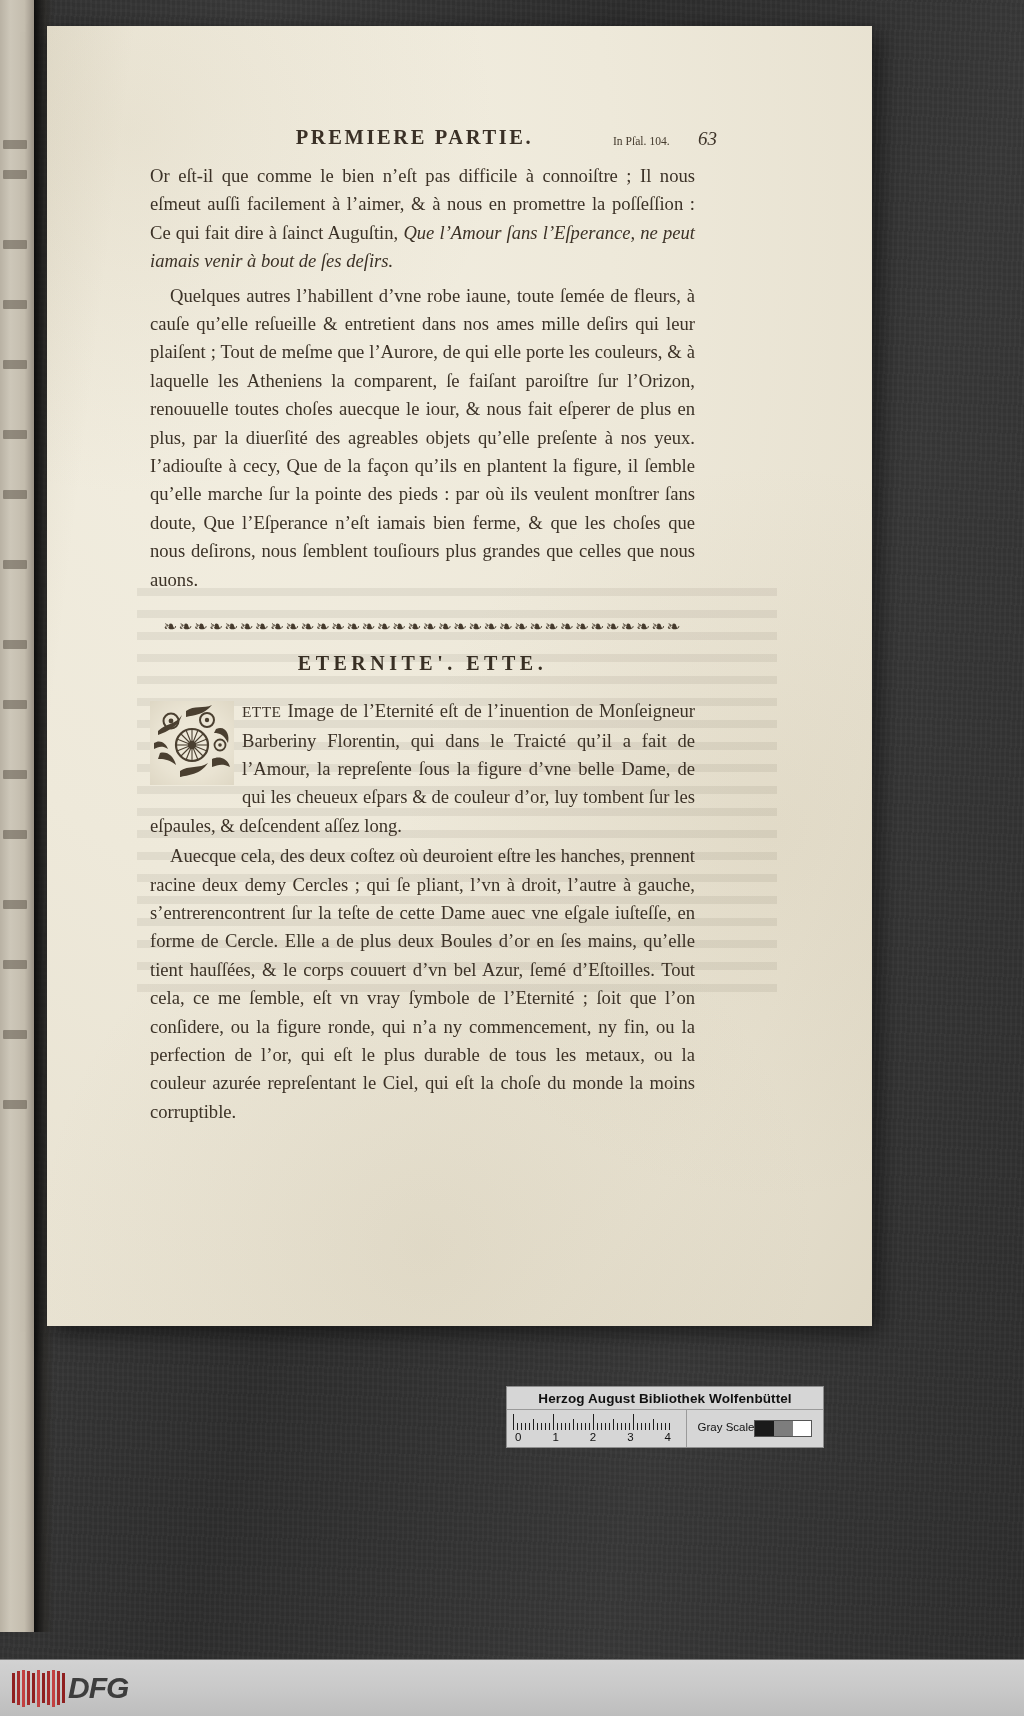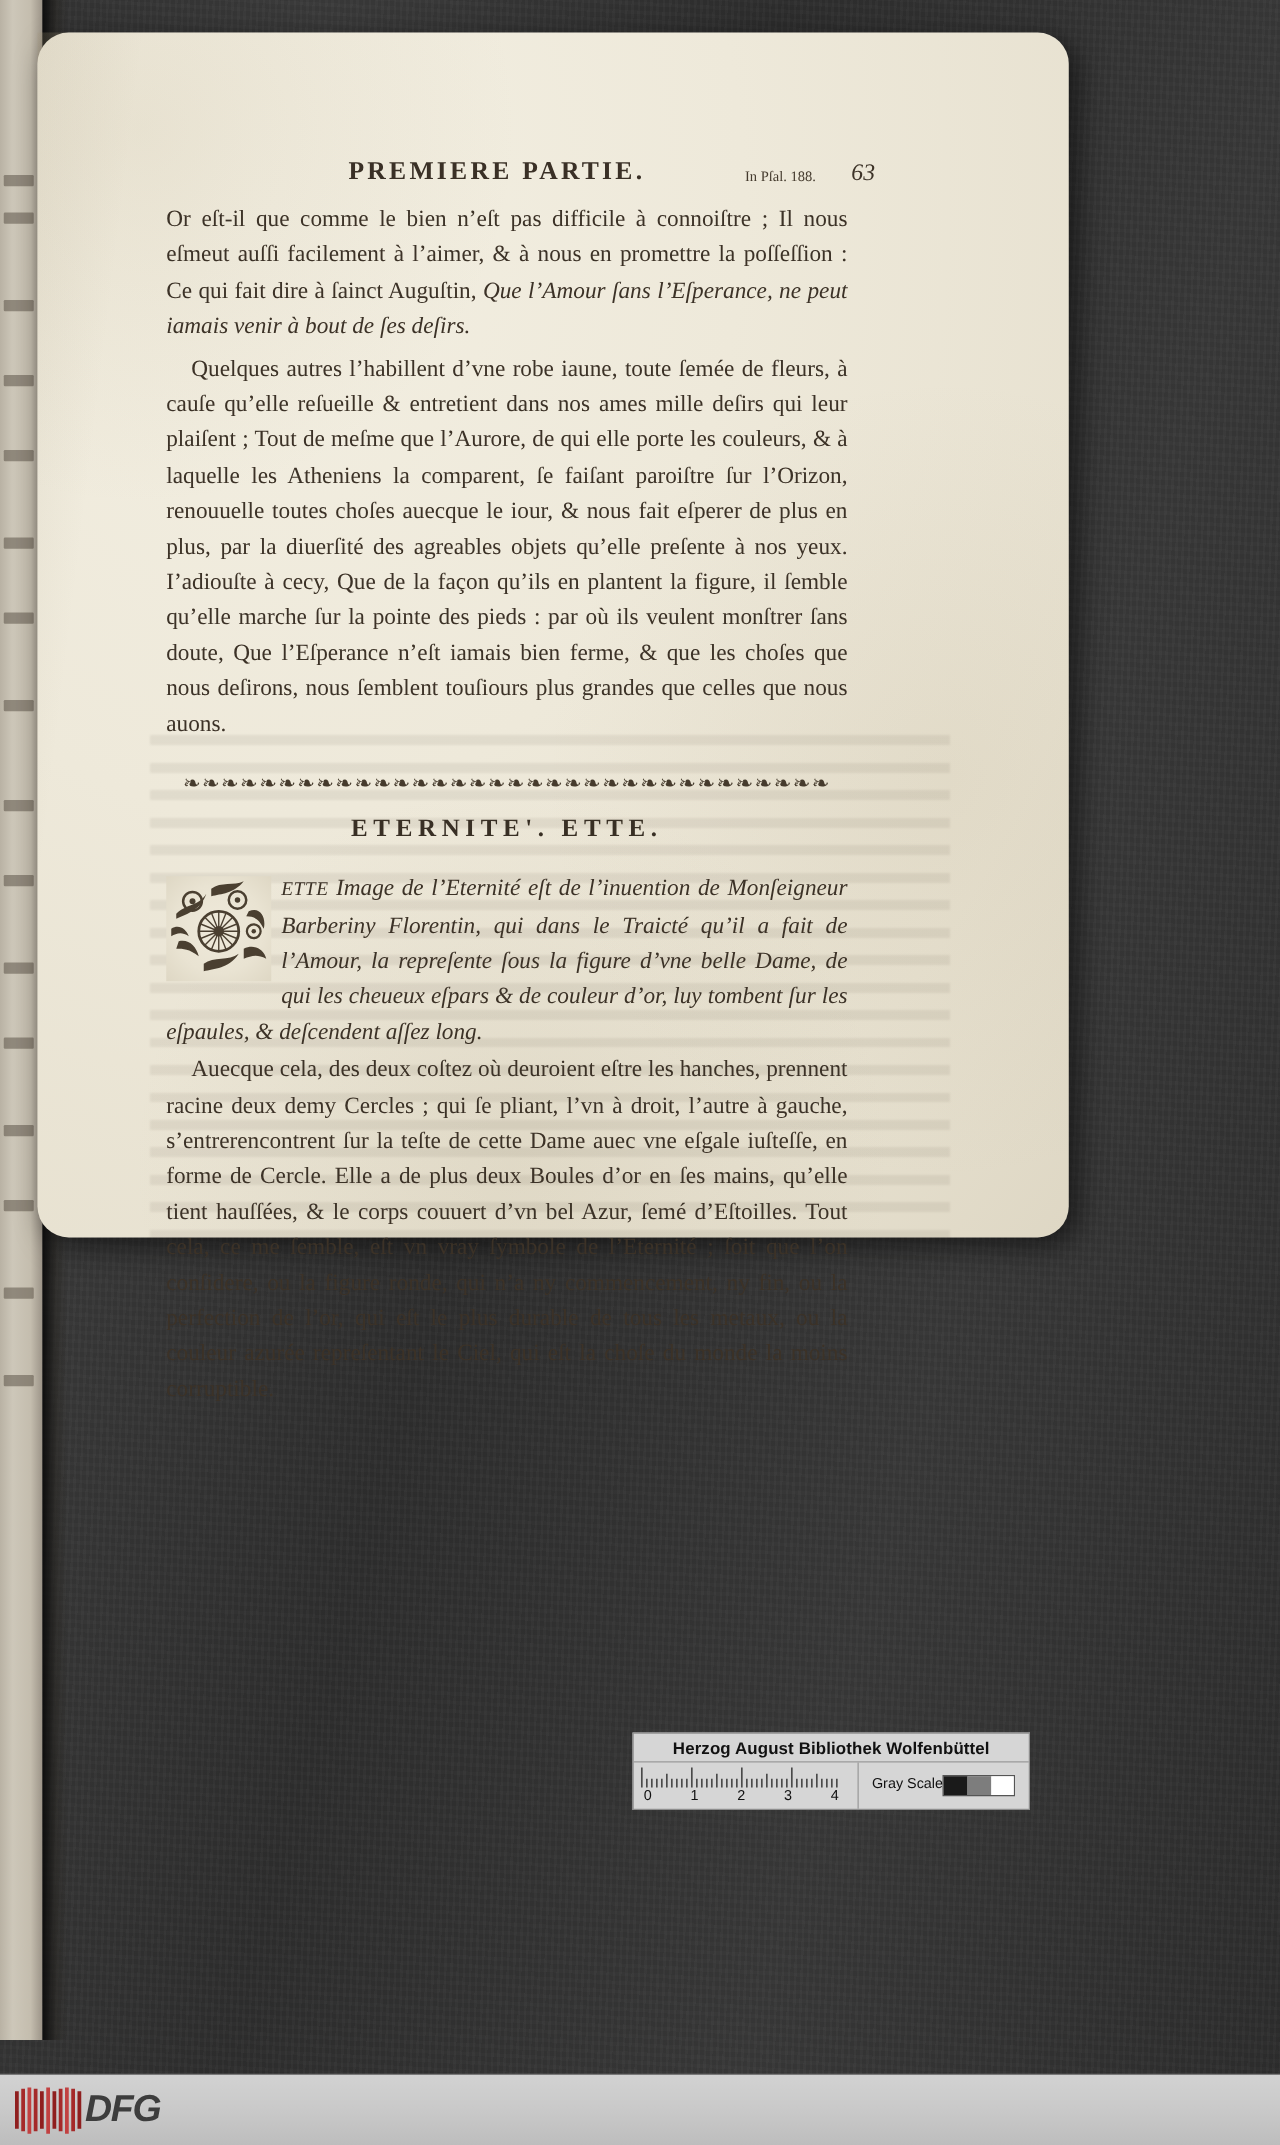--- a/index.html
+++ b/index.html
@@ -53,28 +53,27 @@
   #gutter-shadow {
     position: absolute;
     left: 34px; top: 0;
     width: 20px; height: 1632px;
     background: linear-gradient(90deg, rgba(10,10,10,0.92) 0%, rgba(40,38,34,0.55) 55%, rgba(0,0,0,0) 100%);
   }
 
   
   #book-page {
     position: absolute;
-    left: 30px;
+    left: 47px;
     top: 26px;
     width: 825px;
-    height: 964px;
+    height: 1300px;
     background:
       radial-gradient(ellipse at 22% 14%, #f3efe2 0%, #eee9da 42%, #e7e1d0 78%, #ded7c4 100%);
     box-shadow: 6px 6px 22px rgba(0,0,0,0.55);
-    border-radius: 25px;
   }
   #book-page::before {
     content: "";
     position: absolute;
     inset: 0;
     background:
       radial-gradient(circle at 10% 8%,  rgba(180,165,130,0.16) 0%, rgba(0,0,0,0) 26%),
       radial-gradient(circle at 88% 62%, rgba(175,160,126,0.12) 0%, rgba(0,0,0,0) 34%),
       radial-gradient(circle at 46% 94%, rgba(170,156,124,0.14) 0%, rgba(0,0,0,0) 30%),
       linear-gradient(97deg, rgba(150,138,110,0.13) 0%, rgba(0,0,0,0) 9%);
@@ -185,21 +184,20 @@
     inset: 0;
     background:
       radial-gradient(circle at 50% 50%, #efeadb 0%, #e9e3d2 60%, #ded7c4 100%);
   }
   #drop-cap svg { position: absolute; inset: 0; }
   #first-para-text {
     font-size: 18.6px;
     line-height: 28.4px;
     text-align: justify;
     color: #3c3227;
-    font-style: italic;
   }
   .smallcaps-lead { font-size: 15.5px; letter-spacing: 0.4px; }
 
   
   #scale-card {
     position: absolute;
     left: 506px;
     top: 1386px;
     width: 316px;
     background: #d6d6d6;
@@ -391,21 +389,21 @@
           </g>
         </svg>
       </div>
       <div id="first-para-text"><span class="smallcaps-lead">ETTE</span> <span>Image de l’Eternité eſt de l’inuention de Monſeigneur Barberiny Florentin, qui dans le Traicté qu’il a fait de l’Amour, la repreſente ſous la figure d’vne belle Dame, de qui les cheueux eſpars &amp; de couleur d’or, luy tombent ſur les eſpaules, &amp; deſcendent aſſez long.</span></div>
       <div style="clear:both"></div>
       <p class="para indent" style="margin-top:2px">Auecque cela, des deux coſtez où deuroient eſtre les hanches, prennent racine deux demy Cercles ; qui ſe pliant, l’vn à droit, l’autre à gauche, s’entrerencontrent ſur la teſte de cette Dame auec vne eſgale iuſteſſe, en forme de Cercle. Elle a de plus deux Boules d’or en ſes mains, qu’elle tient hauſſées, &amp; le corps couuert d’vn bel Azur, ſemé d’Eſtoilles. Tout cela, ce me ſemble, eſt vn vray ſymbole de l’Eternité ; ſoit que l’on conſidere, ou la figure ronde, qui n’a ny commencement, ny fin, ou la perfection de l’or, qui eſt le plus durable de tous les metaux, ou la couleur azurée repreſentant le Ciel, qui eſt la choſe du monde la moins corruptible.</p>
     </div>
 
   </div>
 
-  <div id="marginal-note">In Pſal. 188.</div>
+  <div id="marginal-note">In Pſal. 104.</div>
 </div>
 
 <div id="scale-card">
   <div id="scale-card-title">Herzog August Bibliothek Wolfenbüttel</div>
   <div id="scale-card-body">
     <div id="ruler-area">
       <div id="ruler-ticks">
           <div class="tick" style="height: 16px;"></div>
           <div class="tick" style="height: 7px;"></div>
           <div class="tick" style="height: 7px;"></div>

